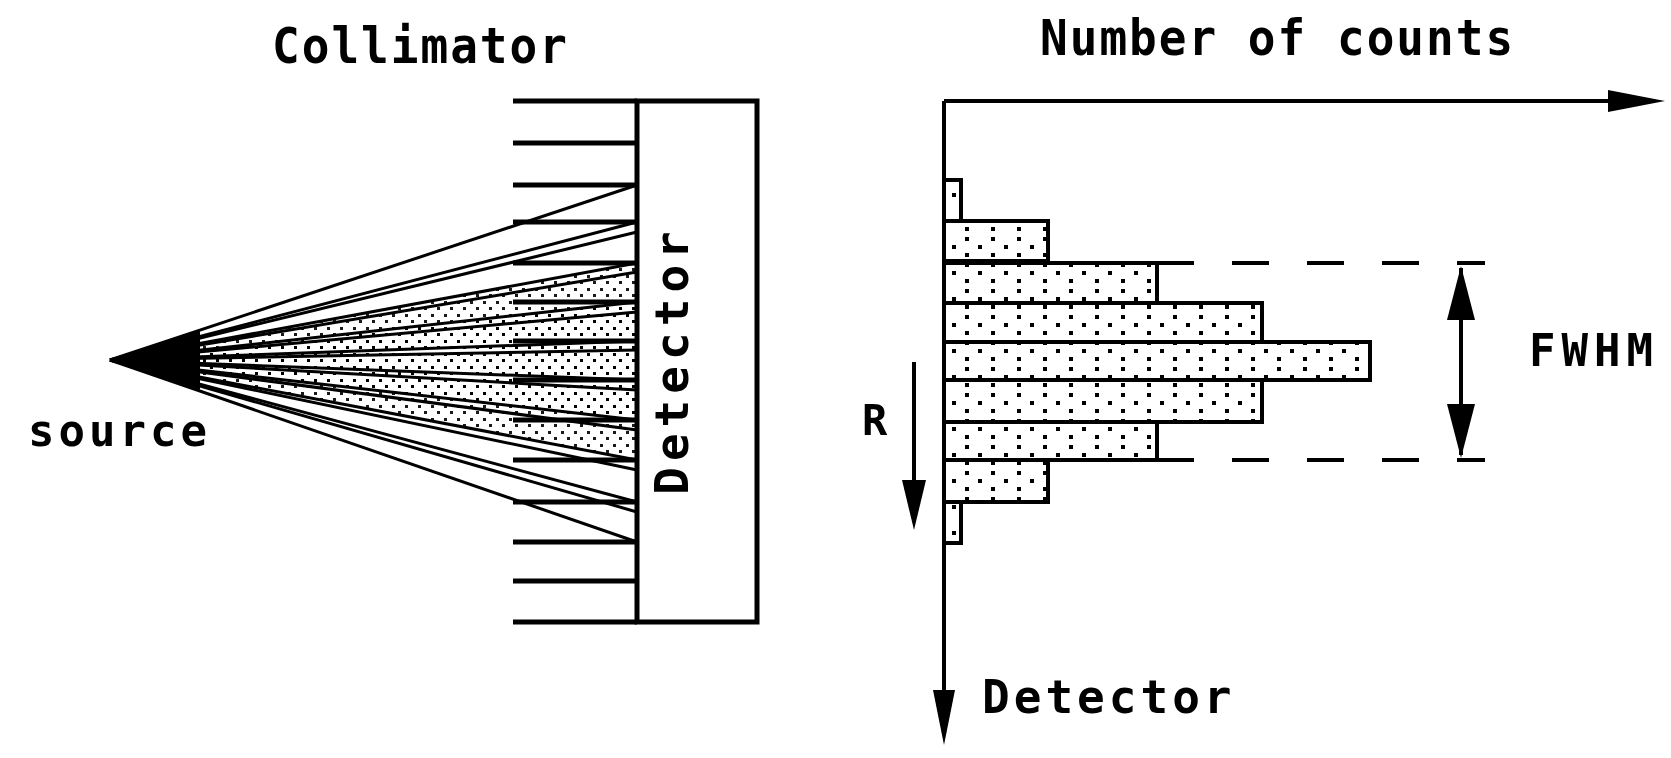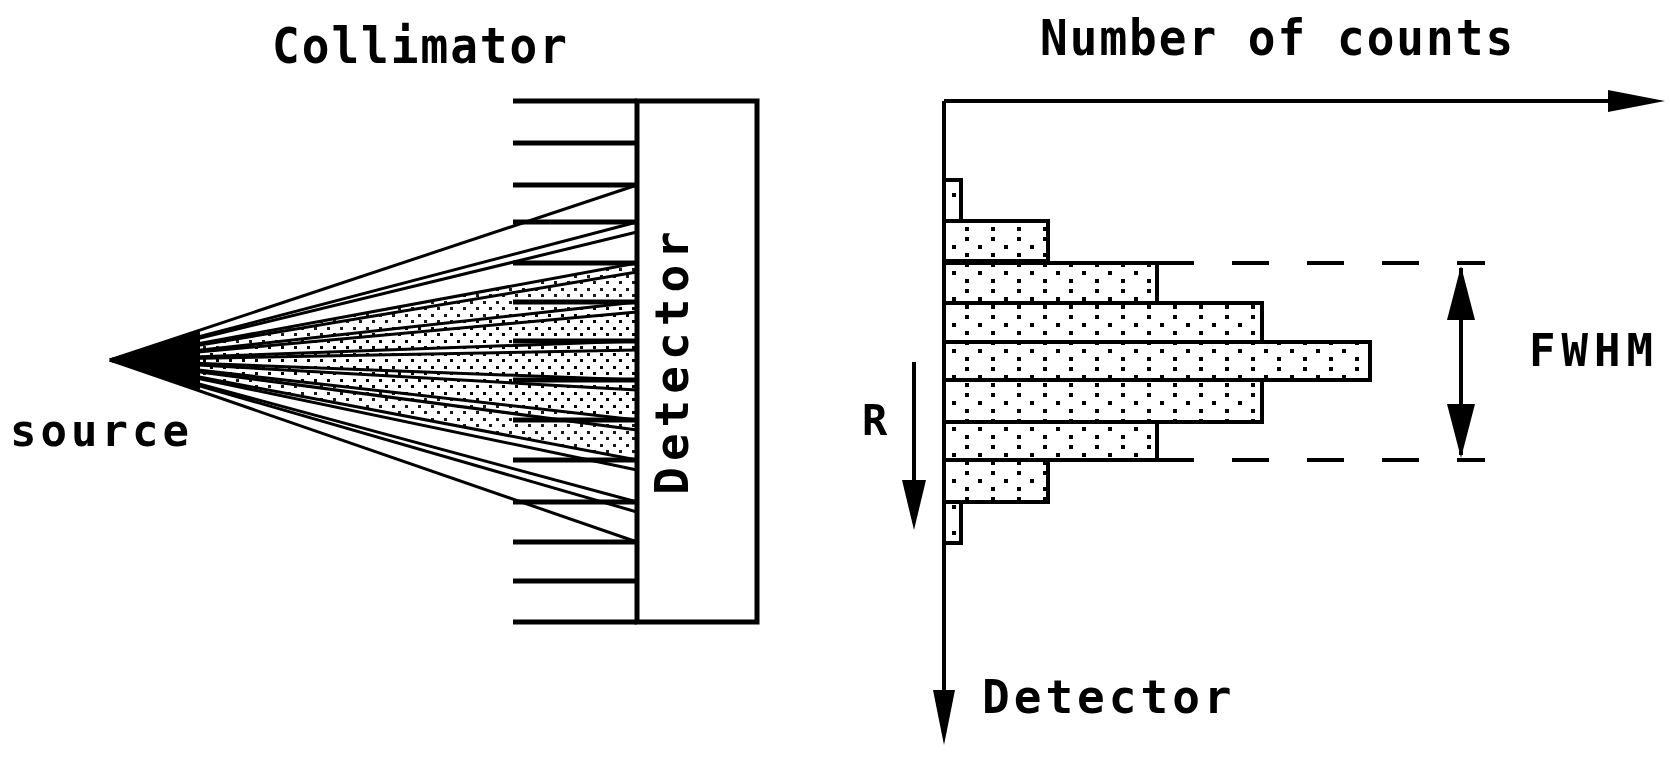--- a/index.html
+++ b/index.html
@@ -1,20 +1,20 @@
 <!DOCTYPE html>
 <html><head>
 <meta charset="utf-8">
 <style>
   html, body { margin: 0; padding: 0; background: #ffffff; }
   body { width: 1671px; height: 758px; position: relative; overflow: hidden; font-family: "DejaVu Sans Mono", monospace; }
   .label { position: absolute; color: #000; font-family: "DejaVu Sans Mono", "Liberation Mono", monospace; font-weight: bold; white-space: nowrap; }
   #title-collimator { left: 272px; top: 18px; font-size: 46px; letter-spacing: 2px; transform: scaleY(1.1); }
   #title-counts { left: 1040px; top: 10px; font-size: 46px; letter-spacing: 2px; transform: scaleY(1.1); }
-  #label-source { left: 10px; top: 405px; font-size: 44px; letter-spacing: 4px; text-align: right; }
+  #label-source { left: 28px; top: 405px; font-size: 44px; letter-spacing: 4px; text-align: right; }
   #label-detector { left: 672px; top: 360px; font-size: 46px; letter-spacing: 6px; transform: translate(-50%, -50%) rotate(-90deg); transform-origin: center; }
   #label-r { left: 862px; top: 396px; font-size: 42px; }
   #label-fwhm { left: 1505px; top: 325px; font-size: 44px; letter-spacing: 6px; margin-left: 24px; }
   #label-position { left: 982px; top: 670px; font-size: 46px; letter-spacing: 4px; }
   svg#diagram { position: absolute; left: 0; top: 0; }
 </style>
 </head>
 <body>
 
 <svg id="diagram" width="1671" height="758" viewBox="0 0 1671 758" xmlns="http://www.w3.org/2000/svg">

